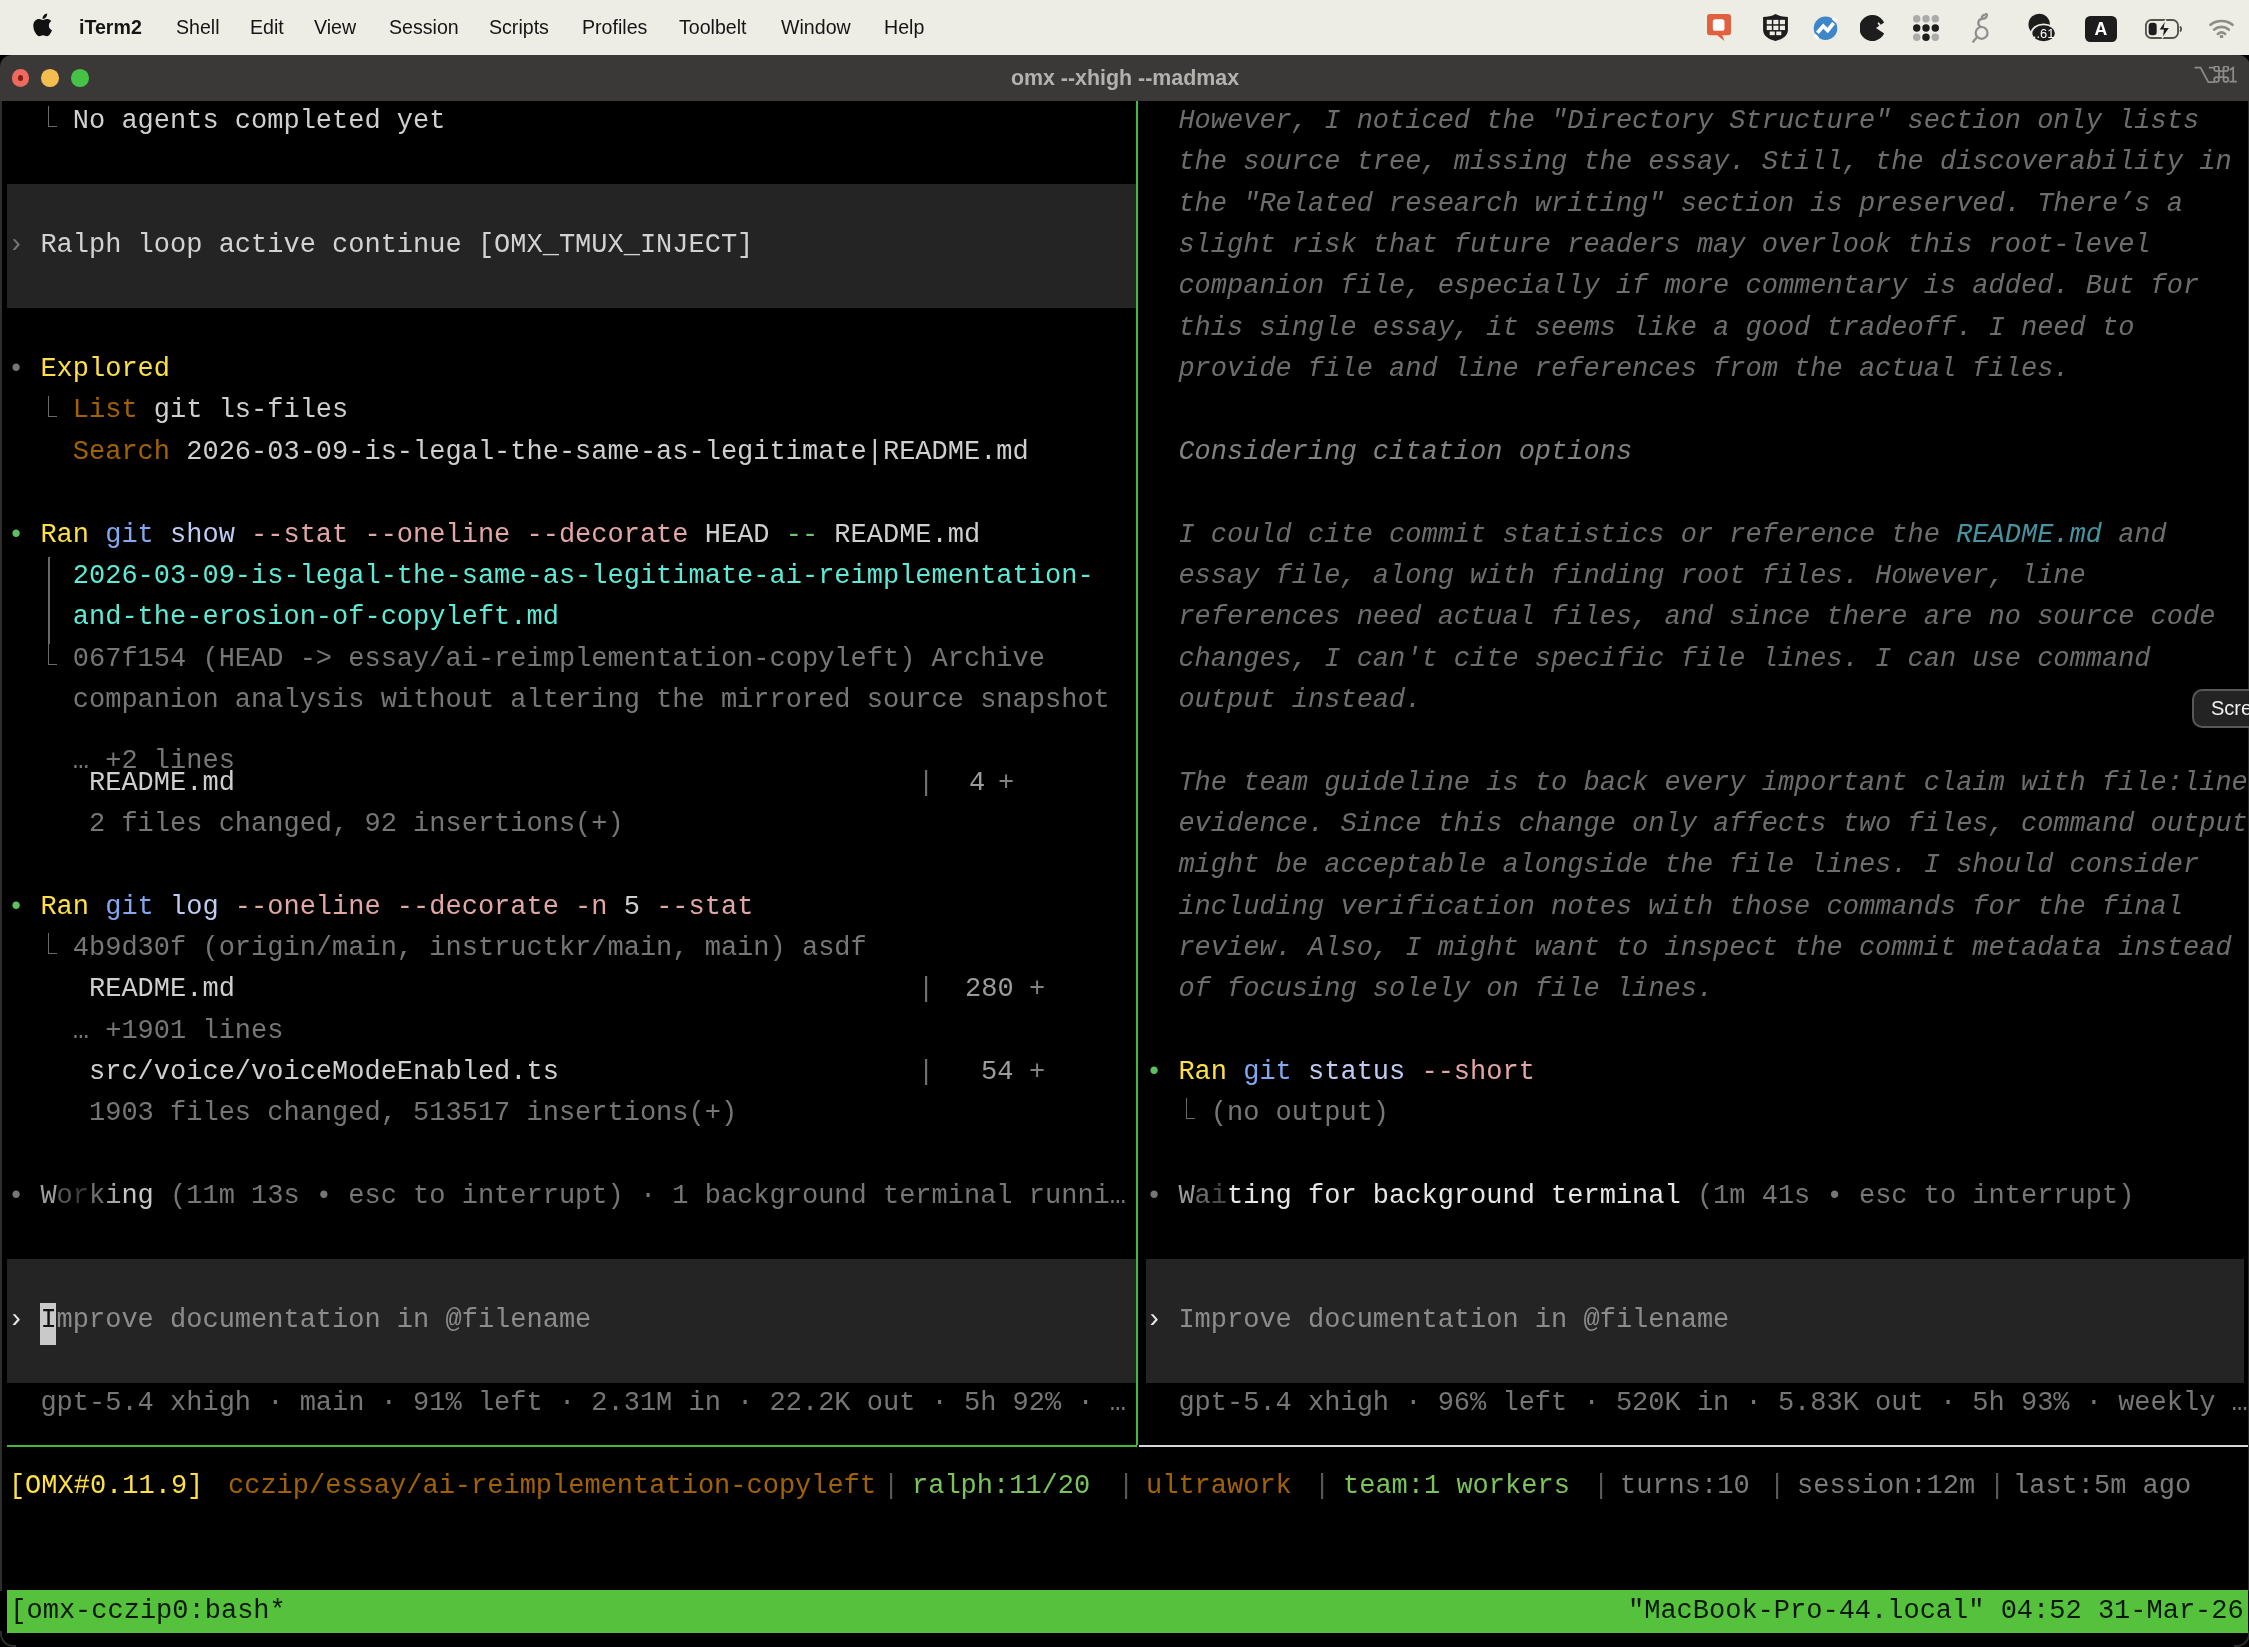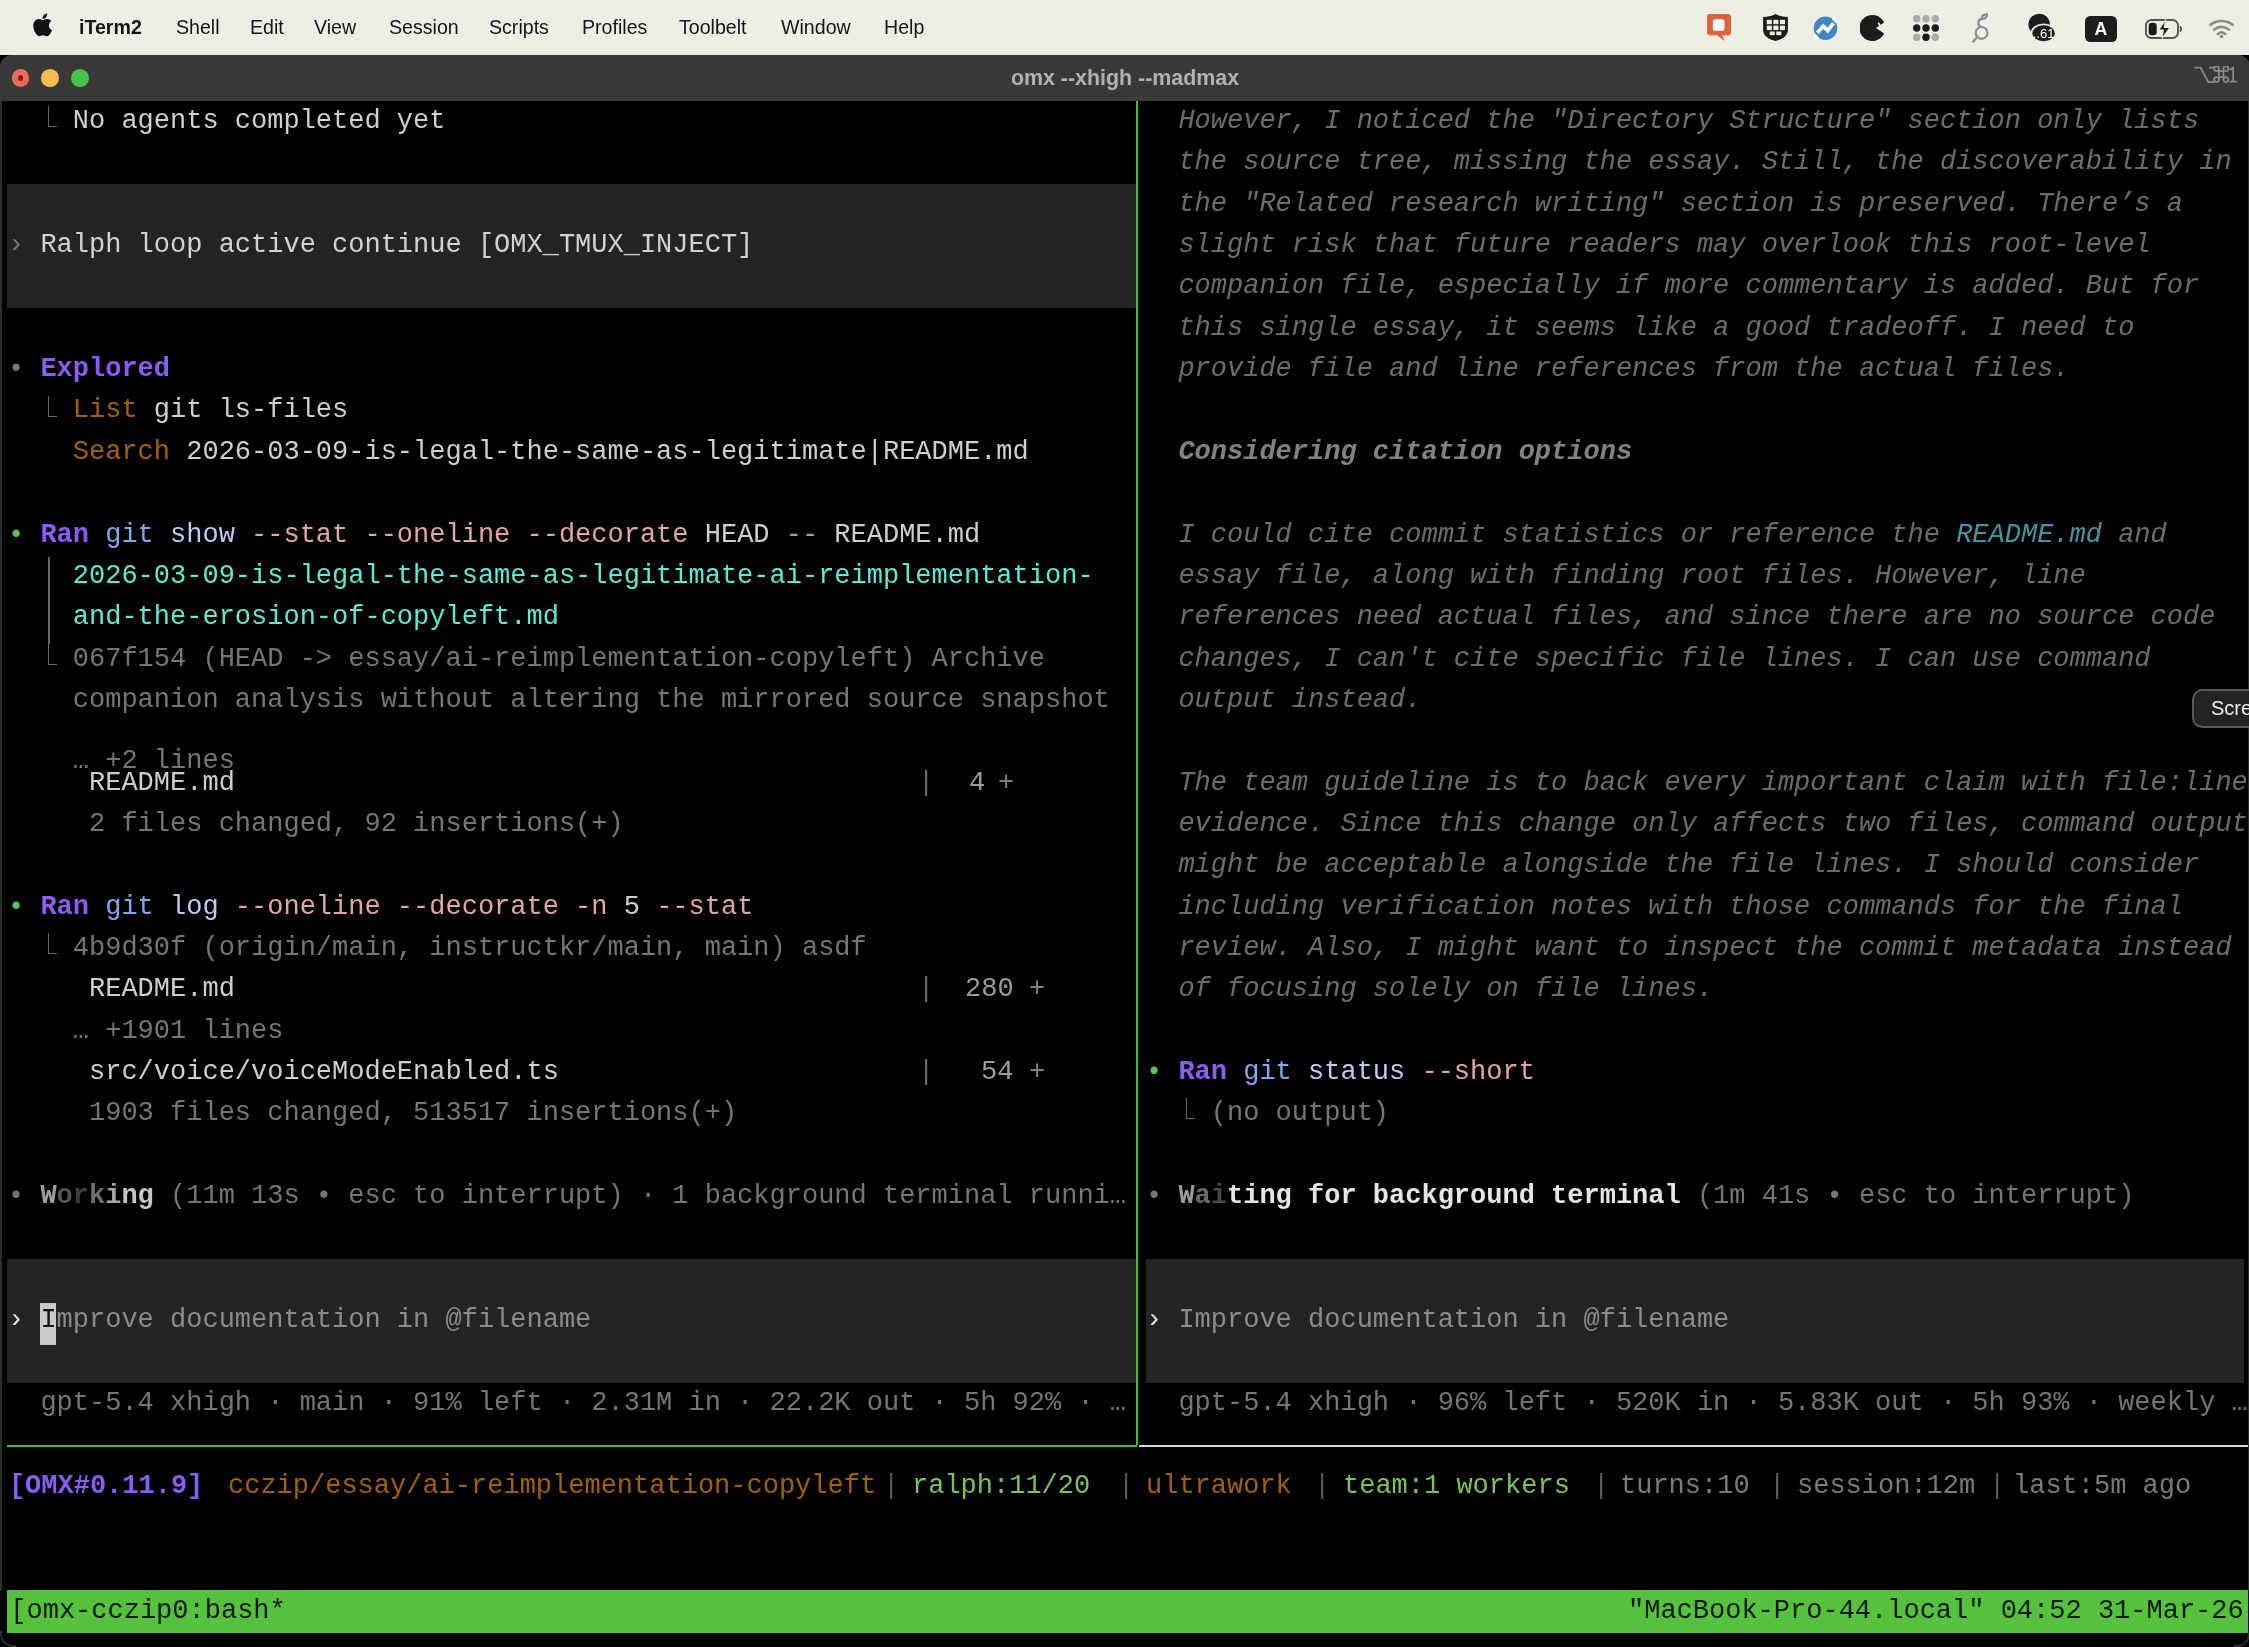--- a/index.html
+++ b/index.html
@@ -2,23 +2,23 @@
 <html style="font-size:11.8px"><head><meta charset="utf-8"><style>
 *{margin:0;padding:0;box-sizing:border-box}
 html,body{width:2250px;height:1648px;background:#000;overflow:hidden;position:relative}
 body{font-family:"Liberation Mono",monospace}
 .mb{position:absolute;left:0;top:0;width:2250px;height:55px;background:#EDECE5}
 .mi{position:absolute;top:0;height:55px;line-height:55px;font-family:"Liberation Sans",sans-serif;font-size:19.6px;color:#151515}
 .tb{position:absolute;left:0;top:55px;width:2250px;height:46px;background:#3A3938;border-radius:11.8px 11.8px 0 0}
 .term{position:absolute;left:0;top:100px;width:2250px;height:1547px;background:#000}
 .edge{position:absolute;top:100px;width:2.2px;height:1491px;background:#2e2e2e}
 .tl{position:absolute;white-space:pre;font-size:27px;line-height:41px;color:#cfcfcf;letter-spacing:0}
-.b{font-weight:bold}
+.b{font-weight:normal}
 .i{font-style:italic}
-.bw{color:#8b5cf6;font-weight:bold}
+.bw{color:#fde047;font-weight:normal}
 .g{color:#767676}
 .ig{color:#6d6d6d}
 .hg{color:#828282}
 .cy{color:#a16207}
 .te{color:#47939f}
 .bl{color:#82a8f0}
 .sub{color:#bfcbf2}
 .fn{color:#5eead4}
 .pk{color:#e2a6a6}
 .gn{color:#5ec05e}

